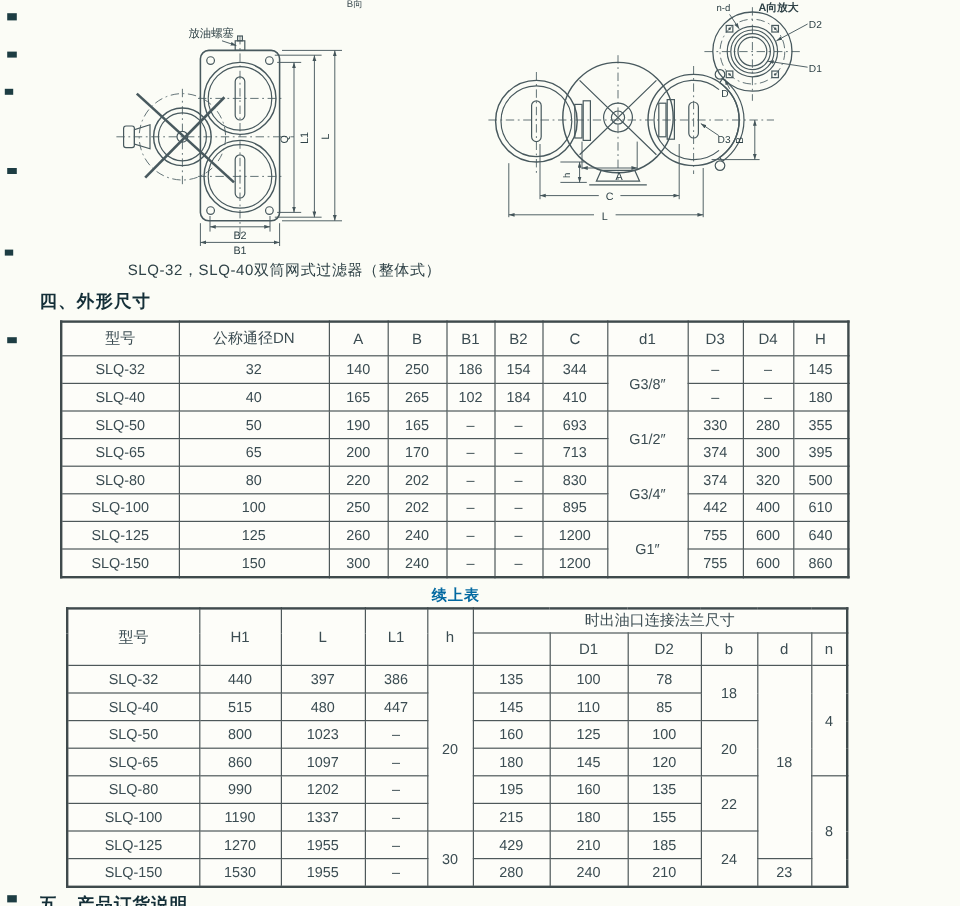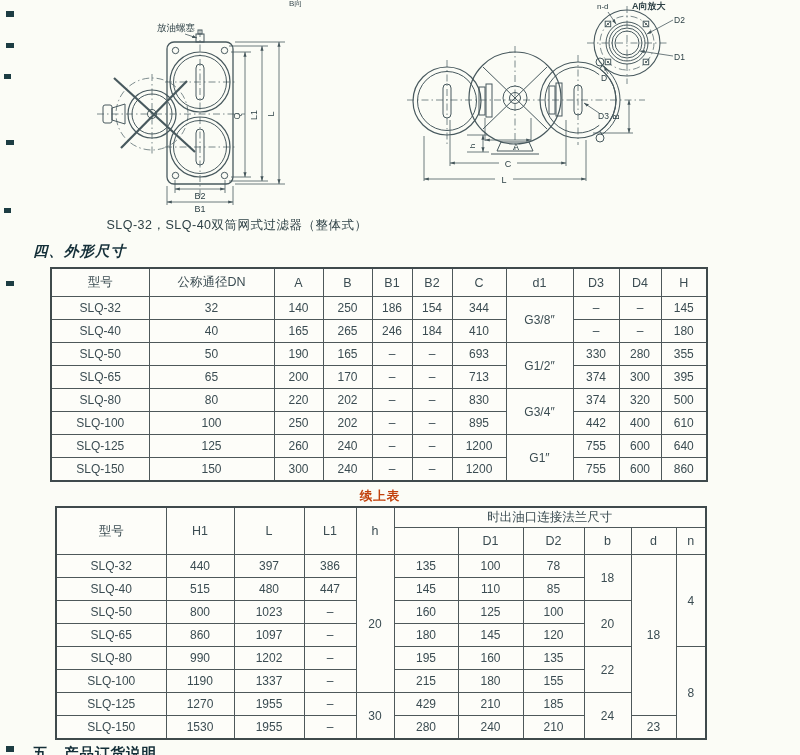--- a/index.html
+++ b/index.html
@@ -6,23 +6,23 @@
   .page{position:relative;width:800px;height:755px;background:#fbfcf6;overflow:hidden;
         font-family:"Liberation Sans","DejaVu Sans",sans-serif;color:#35464c;}
   .speck{position:absolute;background:#1d3d43;}
   .drawings{position:absolute;left:0;top:0;width:800px;height:240px;}
   .dwg{position:absolute;}
   .viewb{position:absolute;left:289px;top:-2px;font-size:8px;color:#3c4d52;}
   .caption{position:absolute;top:217px;font-size:12.5px;color:#2f4247;text-align:center;letter-spacing:.5px;}
   .cap-l{left:82px;width:310px;}
   .cap-r{left:398px;width:300px;}
   .sect{position:absolute;left:33px;font-size:14.5px;font-weight:bold;color:#142f38;letter-spacing:1px;}
-  .sect4{top:242px;font-style:italic;}
+  .sect4{top:242px;}
   .sect5{top:744px;}
-  .cont{position:absolute;left:55px;top:488px;width:650px;text-align:center;font-size:12.5px;font-weight:bold;color:#c2410c;letter-spacing:1px;}
+  .cont{position:absolute;left:55px;top:488px;width:650px;text-align:center;font-size:12.5px;font-weight:bold;color:#0369a1;letter-spacing:1px;}
   .twrap{position:absolute;}
   .t1wrap{left:50px;top:267px;}
   .t2wrap{left:55px;top:506px;}
   table.dimtable{border-collapse:collapse;table-layout:fixed;background:#fdfdf9;border:2px solid #3f4a4c;}
   table.dimtable th,table.dimtable td{border:1px solid #4e585a;text-align:center;vertical-align:middle;
       font-size:12px;font-weight:normal;color:#3b4c52;padding:0;overflow:hidden;white-space:nowrap;}
   table.t1 th{height:27px;font-size:12.5px;}
   table.t1 td{height:22px;}
   table.t2 thead tr.gr th{height:19px;font-size:12.5px;}
   table.t2 thead tr.sub th{height:26px;font-size:12.5px;}
@@ -221,21 +221,21 @@
             <td rowspan="2">G3/8″</td>
             <td>–</td>
             <td>–</td>
             <td>145</td>
           </tr>
           <tr>
             <td>SLQ-40</td>
             <td>40</td>
             <td>165</td>
             <td>265</td>
-            <td>246</td>
+            <td>102</td>
             <td>184</td>
             <td>410</td>
             <td>–</td>
             <td>–</td>
             <td>180</td>
           </tr>
           <tr>
             <td>SLQ-50</td>
             <td>50</td>
             <td>190</td>

